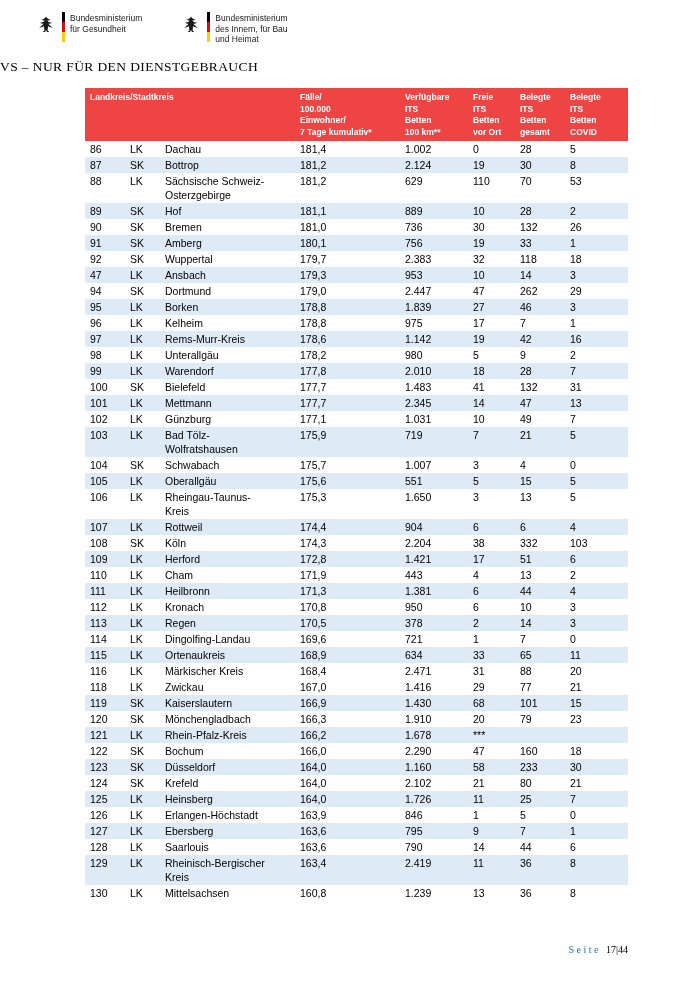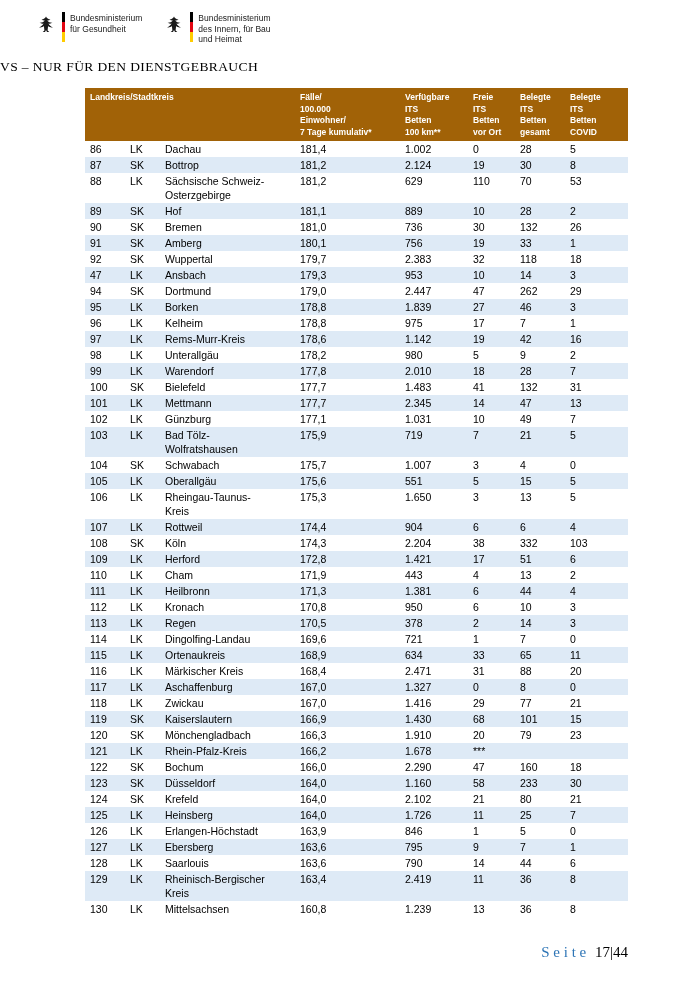--- a/index.html
+++ b/index.html
@@ -8,21 +8,21 @@
     position:relative;
     width:700px; height:990px;
     background:#ffffff;
     margin:0 auto;
     font-family:"Liberation Sans", sans-serif;
     overflow:hidden;
   }
   
   .logos {
     position:absolute; top:12px; left:35px;
-    display:flex; gap:21px; align-items:flex-start;
+    display:flex; gap:38px; align-items:flex-start;
   }
   .logo { display:flex; align-items:flex-start; gap:5px; }
   .eagle { width:22px; height:27px; fill:#1a1a1a; flex:0 0 auto; }
   .flag-stripe {
     width:3px; height:30px; flex:0 0 auto;
     background:linear-gradient(to bottom, #000000 0 33.3%, #E30613 33.3% 66.6%, #FFCC00 66.6% 100%);
   }
   .ministry-name {
     font-size:8.5px; line-height:10.5px; color:#1a1a1a;
     white-space:pre-line; padding-top:1px;
@@ -33,36 +33,36 @@
     text-align:left;
     font-family:"Liberation Serif", serif;
     font-size:13.5px; color:#000; letter-spacing:0.4px;
   }
   
   table.data {
     position:absolute; top:88px; left:85px;
     width:543px; border-collapse:collapse; table-layout:fixed;
   }
   table.data th {
-    background:#a16207; color:#ffffff;
+    background:#ef4444; color:#ffffff;
     font-size:8.5px; font-weight:bold; text-align:left;
     vertical-align:top; padding:4px 4px 3px 5px;
     line-height:11.5px; white-space:pre-line;
   }
   table.data td {
     font-size:10.5px; color:#000;
     padding:1px 3px 1px 5px; line-height:14px;
     vertical-align:top; white-space:pre-line;
   }
   table.data tr.alt td { background:#DEEAF6; }
   
   .footer {
     position:absolute; top:944px; right:72px;
     font-family:"Liberation Serif", serif;
-    font-size:15px;
+    font-size:10px;
   }
   .footer .seite { color:#2E75B6; }
   .footer .pagenum { color:#000; margin-left:5px; }
 </style>
 </head>
 <body>
 
 <div class="page">
 
   <div class="logos">
@@ -430,30 +430,20 @@
         <tr>
           <td>116</td>
           <td>LK</td>
           <td>Märkischer Kreis</td>
           <td>168,4</td>
           <td>2.471</td>
           <td>31</td>
           <td>88</td>
           <td>20</td>
         </tr>
-        <tr class="alt">
-          <td>117</td>
-          <td>LK</td>
-          <td>Aschaffenburg</td>
-          <td>167,0</td>
-          <td>1.327</td>
-          <td>0</td>
-          <td>8</td>
-          <td>0</td>
-        </tr>
         <tr>
           <td>118</td>
           <td>LK</td>
           <td>Zwickau</td>
           <td>167,0</td>
           <td>1.416</td>
           <td>29</td>
           <td>77</td>
           <td>21</td>
         </tr>

